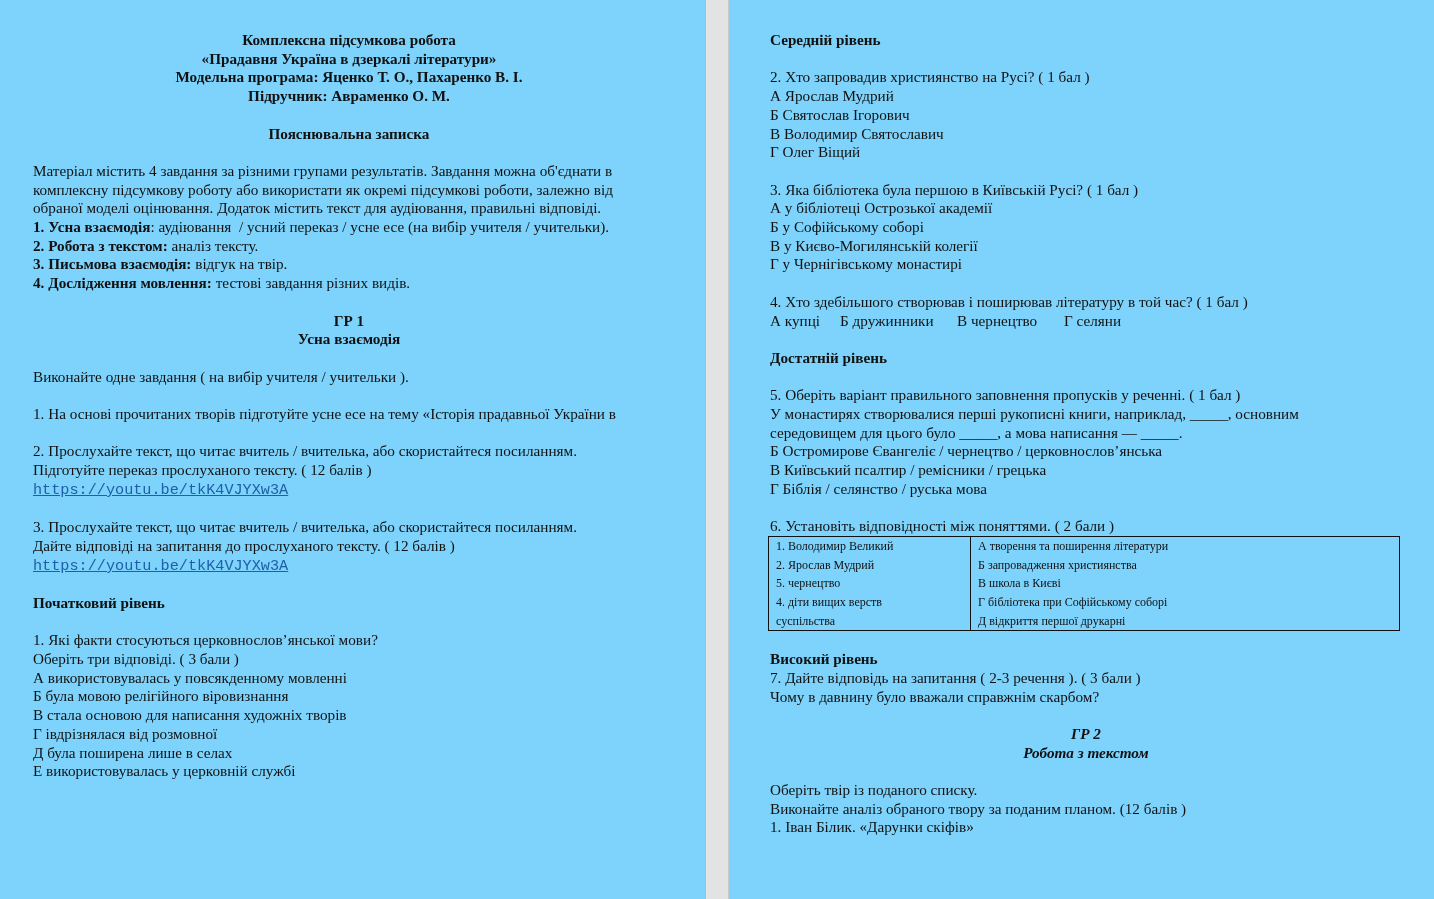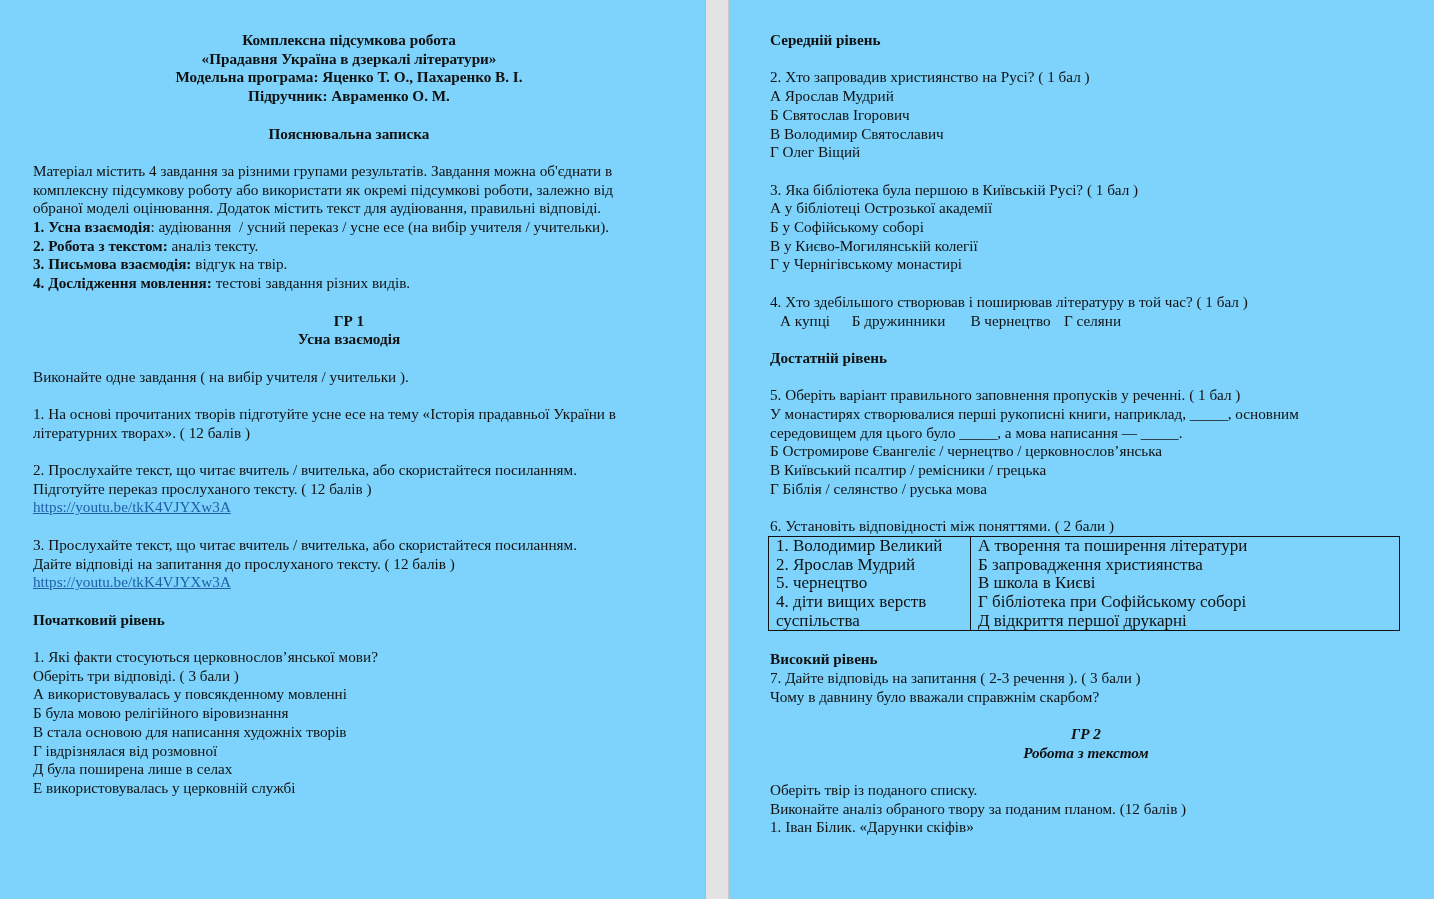--- a/index.html
+++ b/index.html
@@ -47,35 +47,36 @@
     }
     .line { white-space: pre; margin: 0; }
     .blank { height: 18.7px; }
     .center { text-align: center; }
     .bold { font-weight: bold; }
     .page-left .center { width: 632px; }
     .page-right .center { width: 632px; font-style: italic; }
     a.link {
       color: #1f5fa8;
       text-decoration: underline;
+      font-family: Liberation Mono, monospace;
     }
     .match-table {
       border-collapse: collapse;
       width: 632px;
       margin-left: -2px;
-      font-size: 17px;
+      font-size: 12px;
       line-height: 18.7px;
     }
     .match-table td {
       border: 1.5px solid #111111;
       vertical-align: top;
       padding: 0 0 0 7px;
     }
     .match-table td.col-left { width: 194px; }
-    .options-row span { display: inline-block; text-align: center; }
+    .options-row span { display: inline-block; }
   </style>
 </head>
 <body>
 
 <div class="viewer">
 
   <div class="page page-left">
     <div class="line center bold">Комплексна підсумкова робота</div>
     <div class="line center bold">«Прадавня Україна в дзеркалі літератури»</div>
     <div class="line center bold">Модельна програма: Яценко Т. О., Пахаренко В. І.</div>
@@ -90,21 +91,20 @@
     <div class="line"><b>2. Робота з текстом:</b><span> аналіз тексту.</span></div>
     <div class="line"><b>3. Письмова взаємодія:</b><span> відгук на твір.</span></div>
     <div class="line"><b>4. Дослідження мовлення:</b><span> тестові завдання різних видів.</span></div>
     <div class="blank"></div>
     <div class="line center bold">ГР 1</div>
     <div class="line center bold">Усна взаємодія</div>
     <div class="blank"></div>
     <div class="line">Виконайте одне завдання ( на вибір учителя / учительки ).</div>
     <div class="blank"></div>
     <div class="line">1. На основі прочитаних творів підготуйте усне есе на тему «Історія прадавньої України в</div>
-    <div class="line">літературних творах». ( 12 балів )</div>
     <div class="blank"></div>
     <div class="line">2. Прослухайте текст, що читає вчитель / вчителька, або скористайтеся посиланням.</div>
     <div class="line">Підготуйте переказ прослуханого тексту. ( 12 балів )</div>
     <div class="line"><a class="link">https://youtu.be/tkK4VJYXw3A</a></div>
     <div class="blank"></div>
     <div class="line">3. Прослухайте текст, що читає вчитель / вчителька, або скористайтеся посиланням.</div>
     <div class="line">Дайте відповіді на запитання до прослуханого тексту. ( 12 балів )</div>
     <div class="line"><a class="link">https://youtu.be/tkK4VJYXw3A</a></div>
     <div class="blank"></div>
     <div class="line bold">Початковий рівень</div>

